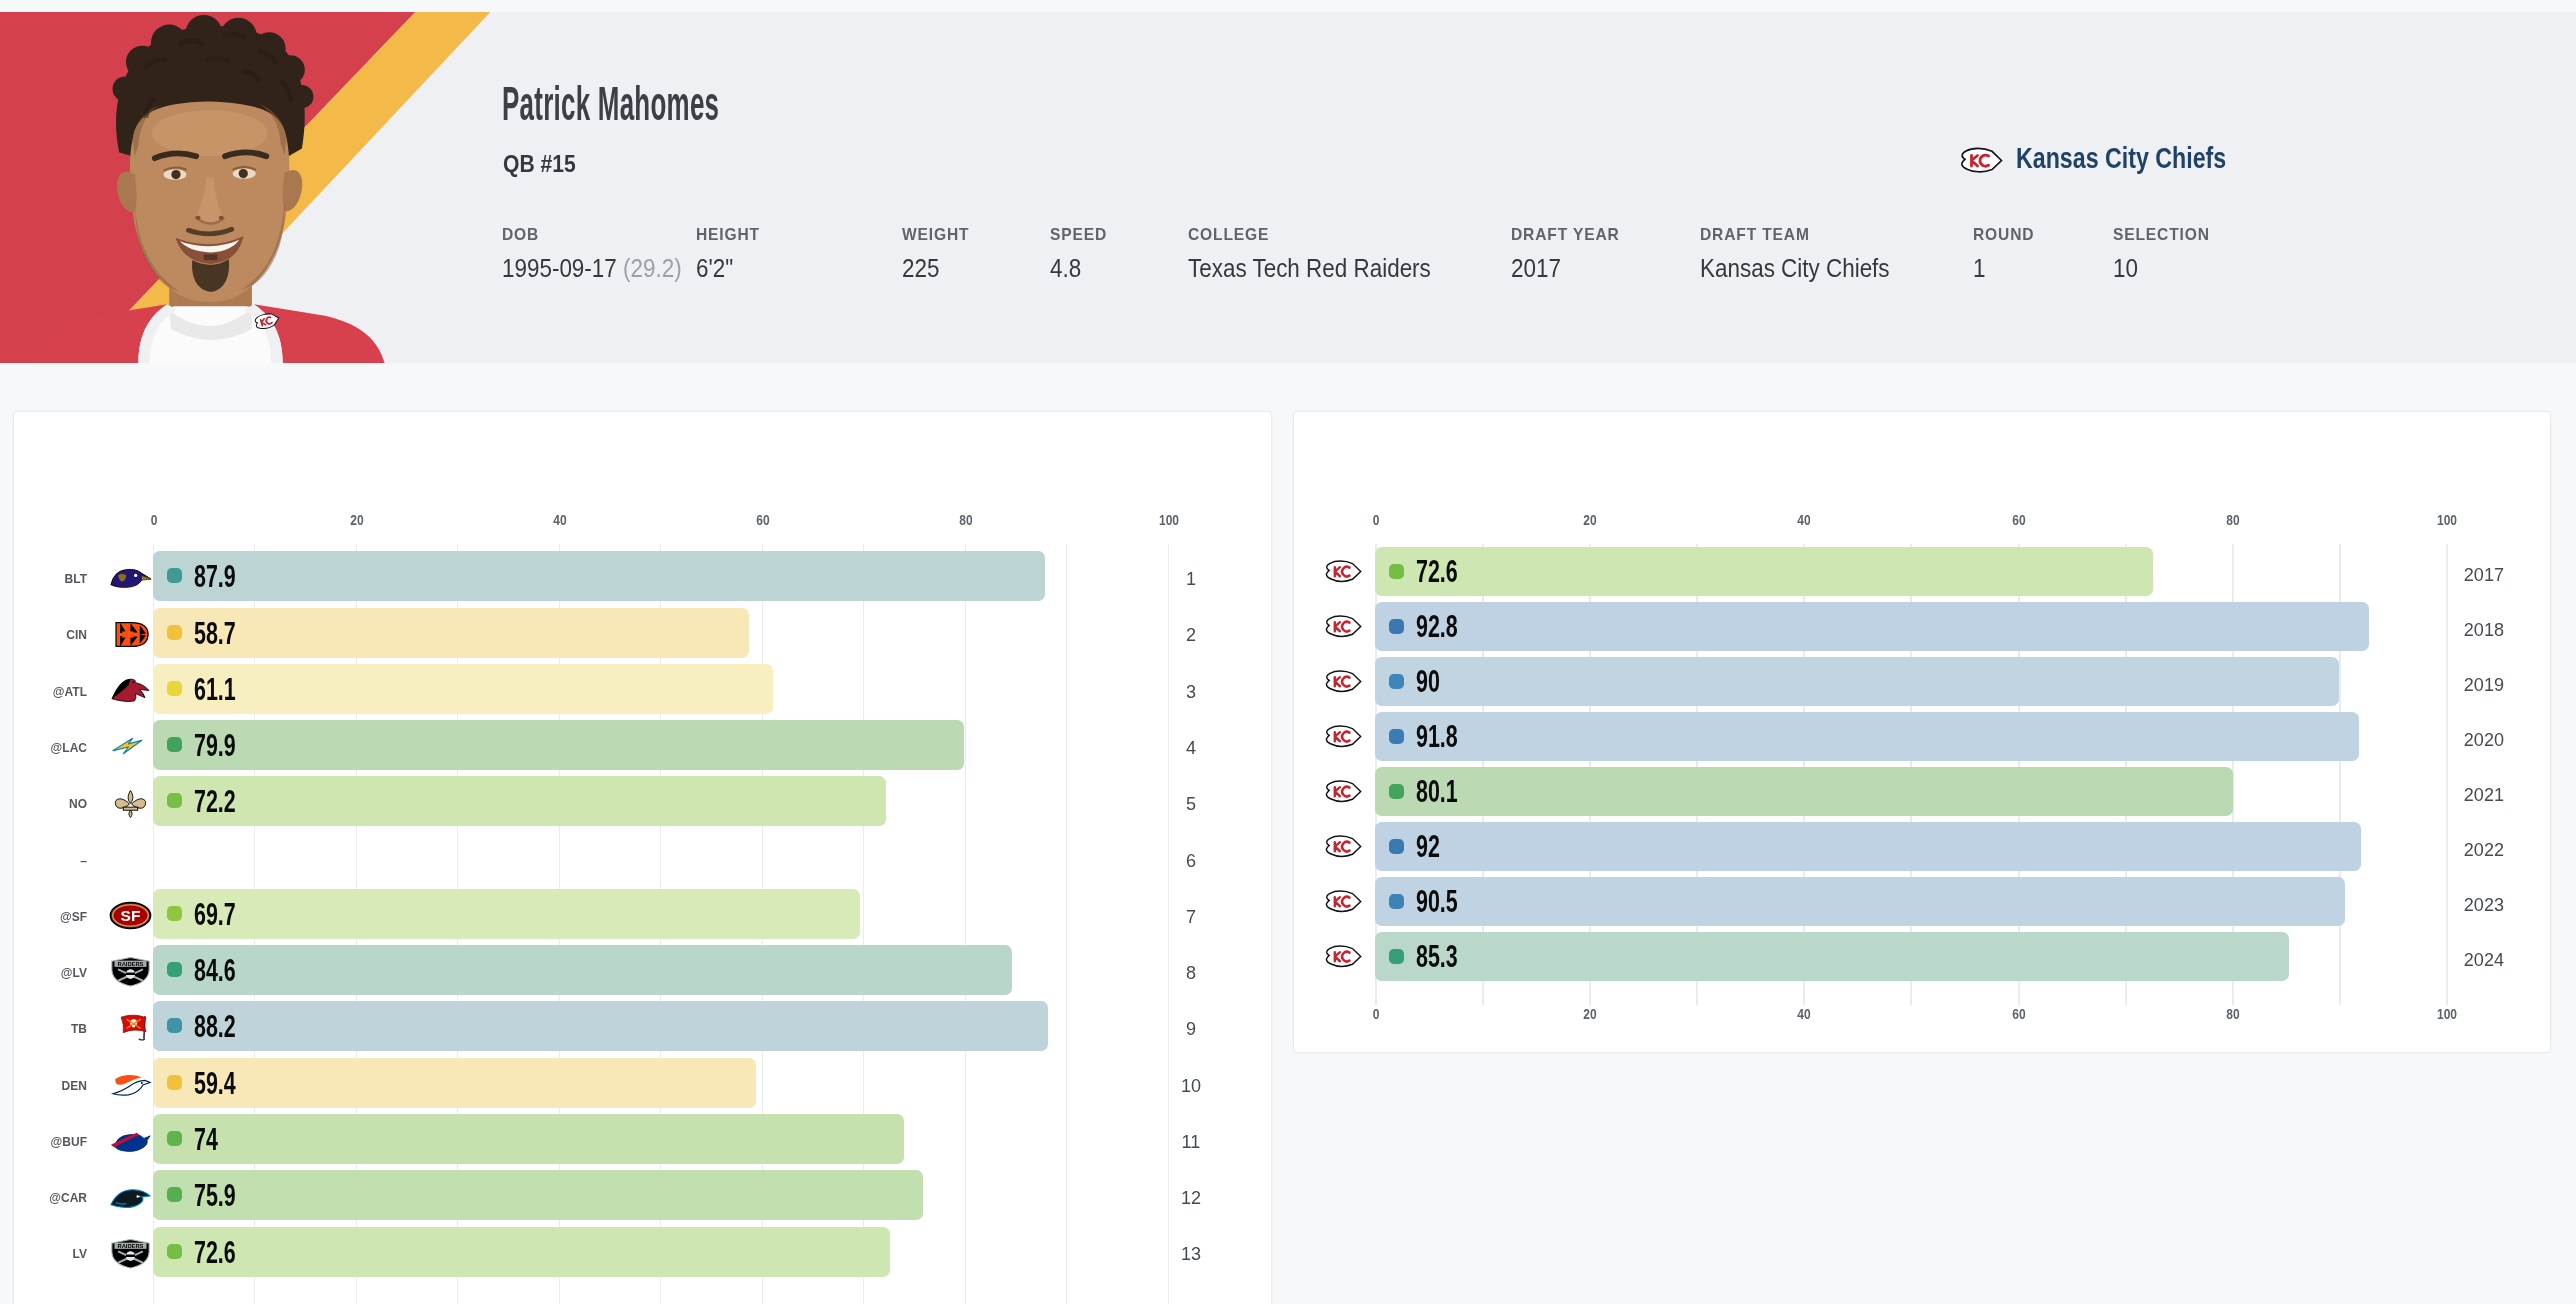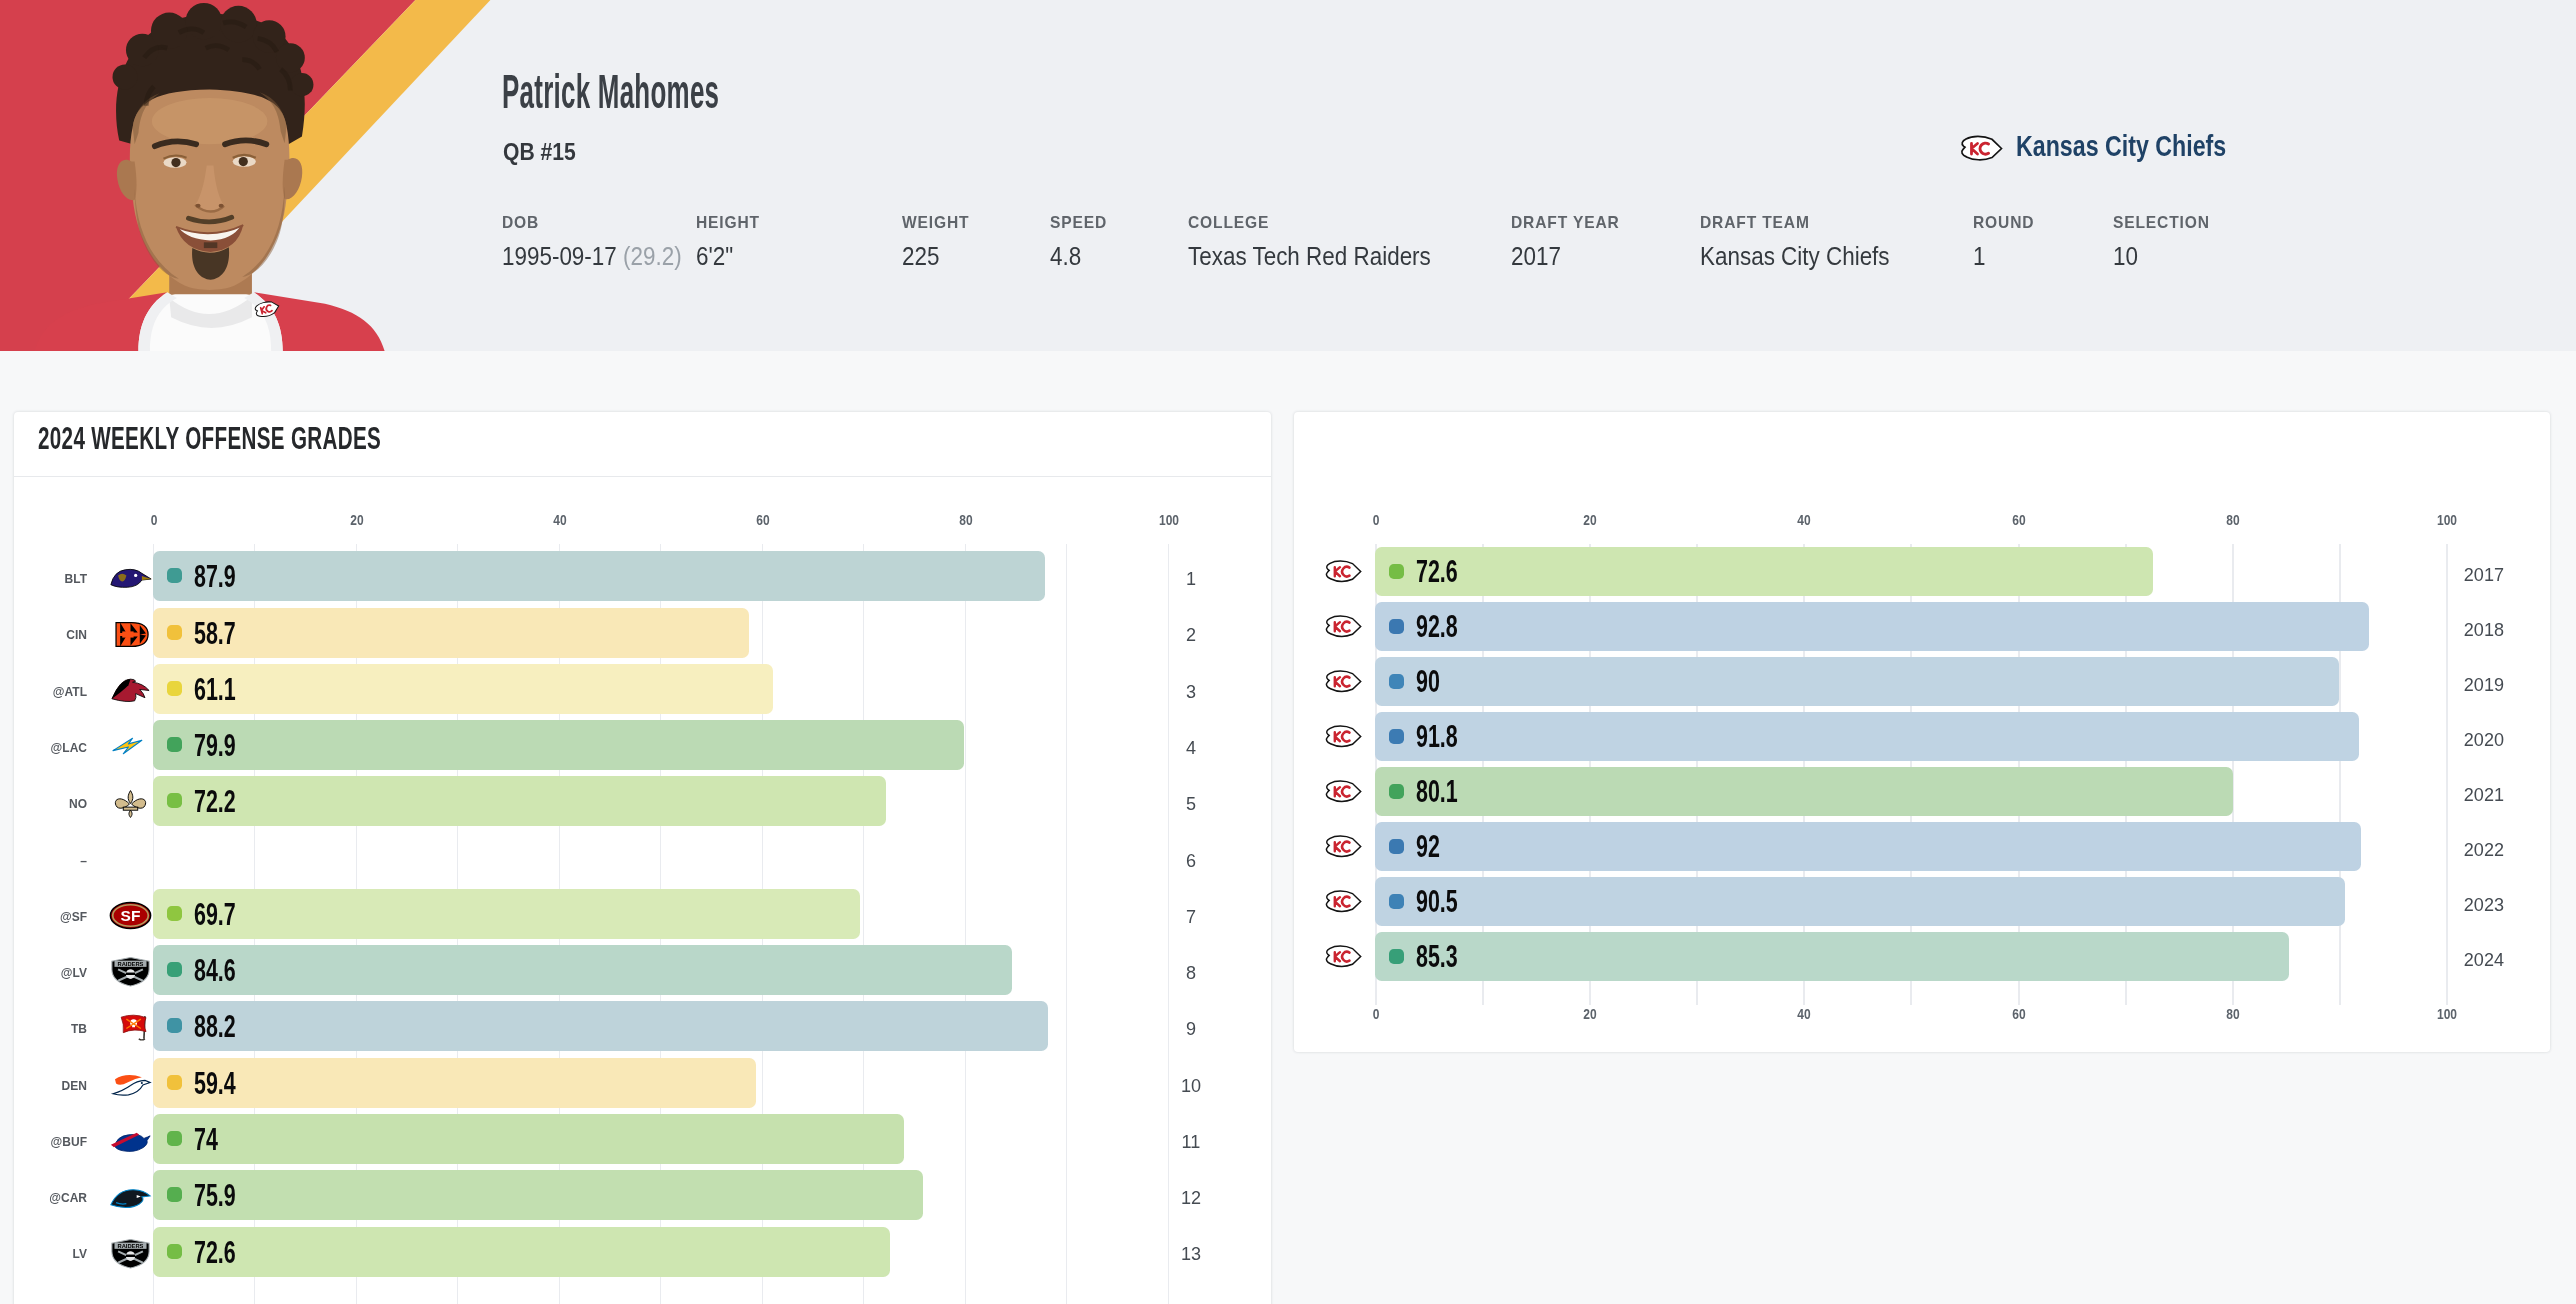--- a/index.html
+++ b/index.html
@@ -1,17 +1,17 @@
 <!DOCTYPE html>
 <html><head><meta charset="utf-8"><style>
 
 *{margin:0;padding:0;box-sizing:border-box;}
 html,body{width:2576px;height:1304px;background:#f7f8f9;font-family:"Liberation Sans",sans-serif;overflow:hidden;position:relative;}
 .abs{position:absolute;}
-.hdr{position:absolute;left:0;top:0;width:2576px;height:351px;background:#eef0f3;overflow:hidden;}
+.hdr{position:absolute;left:0;top:12px;width:2576px;height:351px;background:#eef0f3;overflow:hidden;}
 .name{position:absolute;left:502px;top:64px;font-size:48px;font-weight:bold;color:#3b4046;transform:scaleX(0.54);transform-origin:0 0;white-space:nowrap;letter-spacing:0.5px;}
 .pos{position:absolute;left:503px;top:138px;font-size:24px;font-weight:bold;color:#34383d;transform:scaleX(0.88);transform-origin:0 0;}
 .slab{position:absolute;top:213px;font-size:16.4px;font-weight:bold;color:#5f646a;letter-spacing:0.9px;transform:scaleX(0.95);transform-origin:0 0;white-space:nowrap;}
 .sval{position:absolute;top:242px;font-size:25.5px;color:#34393e;transform:scaleX(0.88);transform-origin:0 0;white-space:nowrap;}
 .sval .age{color:#9aa1a8;}
 .teamname{position:absolute;left:2016px;top:130px;font-size:29px;font-weight:bold;color:#1f4266;transform:scaleX(0.8);transform-origin:0 0;white-space:nowrap;}
 .card{position:absolute;background:#fff;border-radius:3.8px;box-shadow:0 0 2.9px rgba(40,50,60,0.18);}
 .ctitle{position:absolute;left:24px;top:8.7px;font-size:31px;font-weight:bold;color:#26282b;transform:scaleX(0.665);transform-origin:0 0;white-space:nowrap;letter-spacing:0.5px;}
 .ctitle2{transform:scaleX(0.635);}
 .chead{position:absolute;left:0;top:0;width:100%;height:65px;border-bottom:1.9px solid #e7e9ec;}
@@ -106,23 +106,20 @@
 <div class="slab" style="left:2113px">SELECTION</div>
 <div class="sval" style="left:2113px">10</div>
 <div class="logo" style="left:1959px;top:132px"><svg width="44" height="33" viewBox="0 0 44 30">
         <path d="M42.5,15 L33,5.8 C24,1.8 13,2.2 7,5.5 C3,7.6 2,10.4 4.5,12.6 L6,13.6 L4,15.8 C1.5,18.4 3,21.4 7.5,23.4 C14,26.6 24,27.6 33,24 Z" fill="#ffffff" stroke="#141414" stroke-width="1.7"></path>
         <path d="M12.5,10 L12.5,20.5 M12.5,15 L18.5,10 M12.5,15 L18.5,20.5" stroke="#ca2430" stroke-width="2.8" fill="none" stroke-linecap="round"></path>
         <path d="M29.5,10.5 A5.5,5.5 0 1,0 29.5,19.8" stroke="#ca2430" stroke-width="3" fill="none" stroke-linecap="round"></path>
       </svg></div>
 <div class="teamname">Kansas City Chiefs</div>
 </div>
 <div class="card" style="left:13.5px;top:412px;width:1257px;height:904px;overflow:hidden;">
-<div class="chead">
-      <div class="ctitle">2024 WEEKLY OFFENSE GRADES</div>
-    </div>
 <div class="grid" style="left:139px;top:132px;height:772px"></div>
 <div class="grid" style="left:240px;top:132px;height:772px"></div>
 <div class="grid" style="left:342px;top:132px;height:772px"></div>
 <div class="grid" style="left:443px;top:132px;height:772px"></div>
 <div class="grid" style="left:545px;top:132px;height:772px"></div>
 <div class="grid" style="left:646px;top:132px;height:772px"></div>
 <div class="grid" style="left:748px;top:132px;height:772px"></div>
 <div class="grid" style="left:849px;top:132px;height:772px"></div>
 <div class="grid" style="left:951px;top:132px;height:772px"></div>
 <div class="grid" style="left:1052px;top:132px;height:772px"></div>

